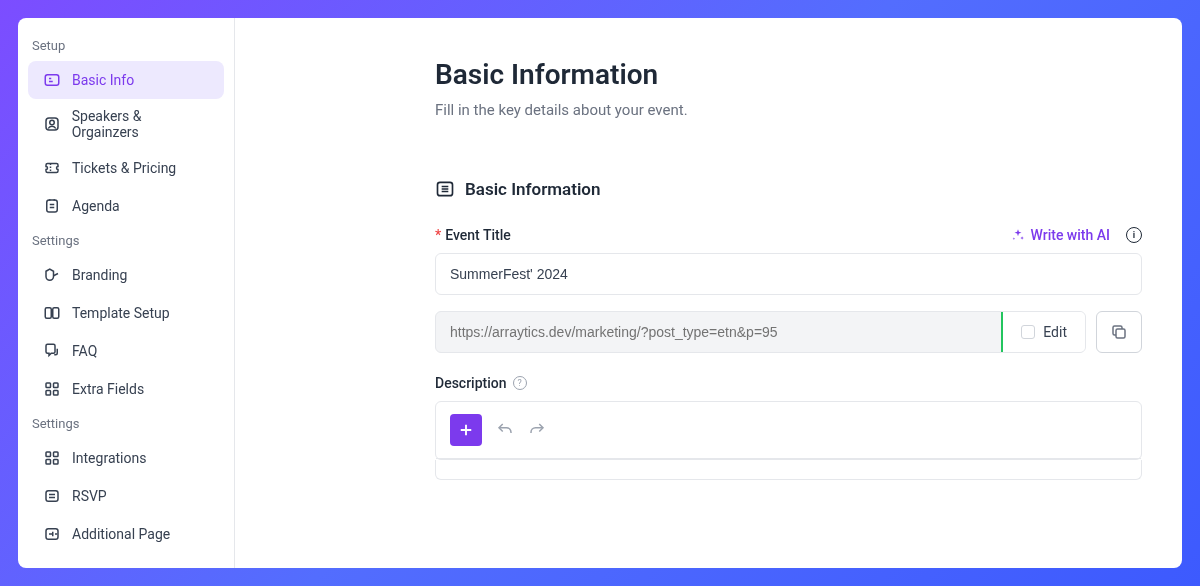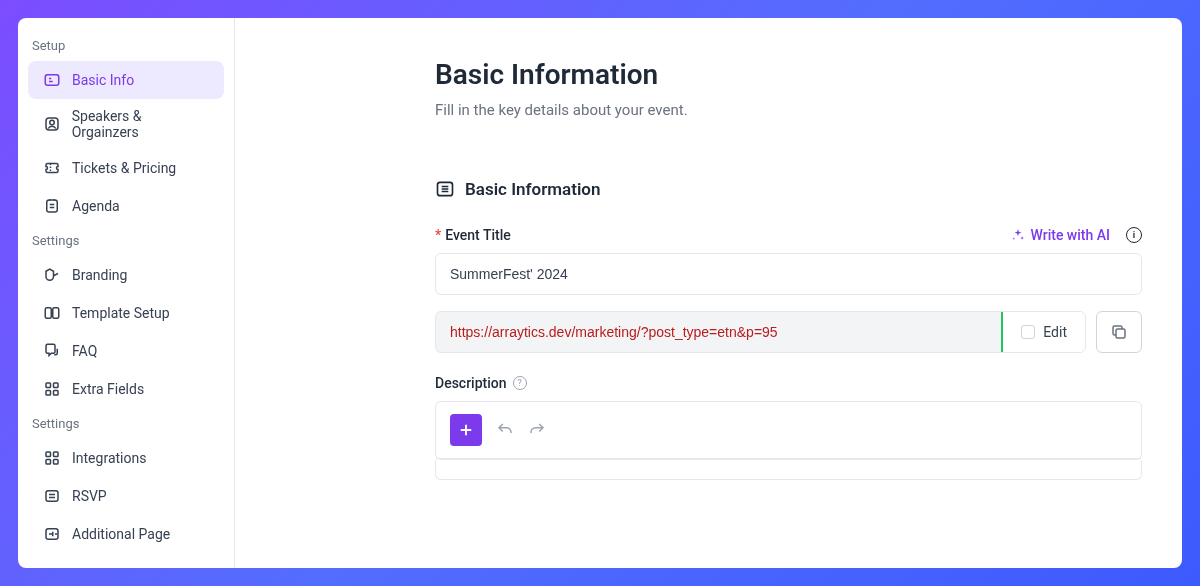--- a/index.html
+++ b/index.html
@@ -164,21 +164,21 @@
       background: #f3f4f6;
       overflow: hidden;
     }
 
     .url-input {
       flex: 1;
       padding: 12px 14px;
       border: none;
       background: transparent;
       font-size: 14px;
-      color: #b91c1c;
+      color: #737373;
     }
 
     .url-edit {
       display: flex;
       align-items: center;
       gap: 8px;
       padding: 0 18px;
       border-left: 2px solid #22c55e;
       background: #fff;
       font-size: 14px;

